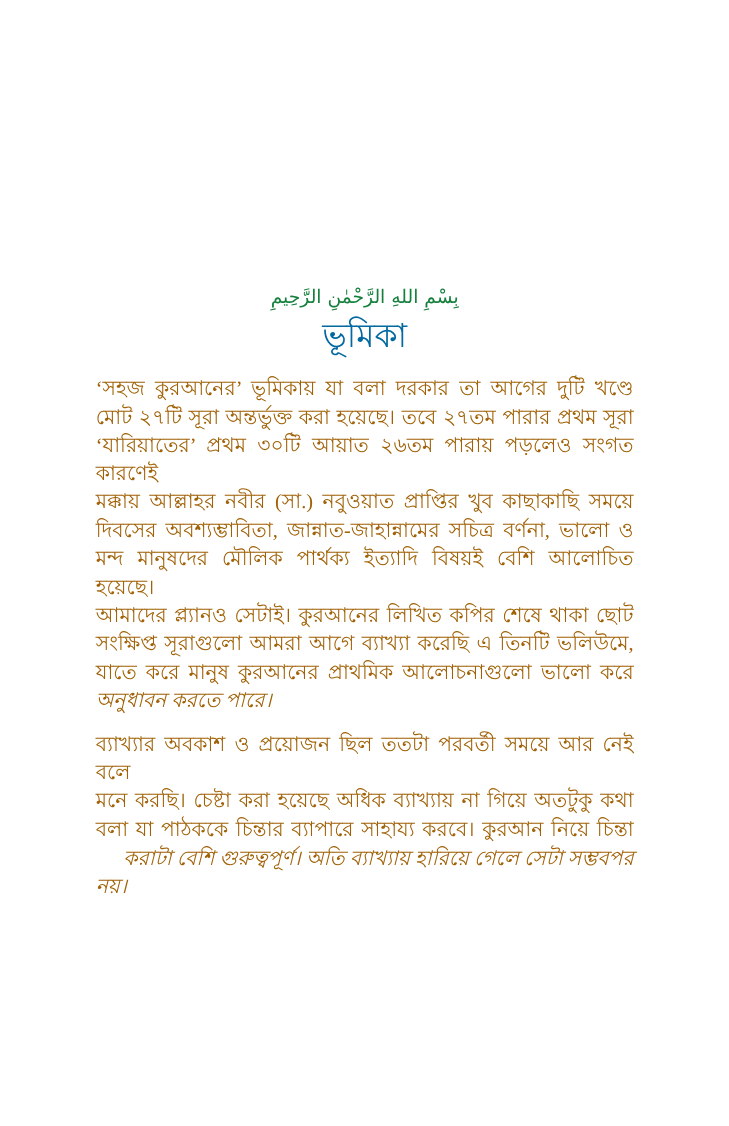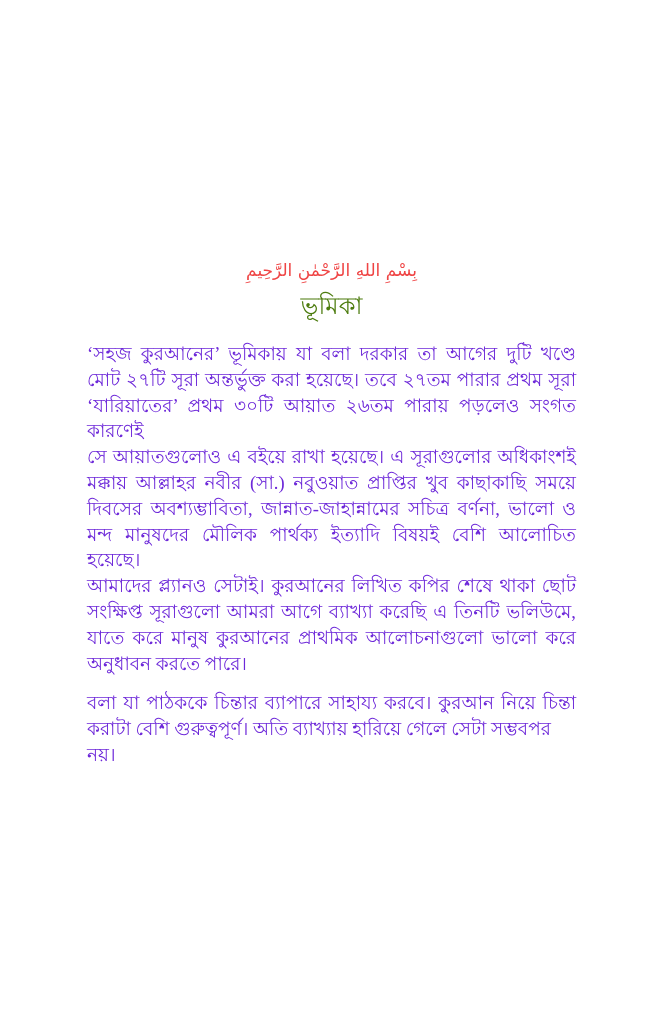--- a/index.html
+++ b/index.html
@@ -22,73 +22,75 @@
     width: 489px;
     color: #1e1e1e;
   }
   .bismillah {
     margin-top: 257px;
     text-align: center;
     font-family: "DejaVu Sans", sans-serif;
     font-size: 17px;
     line-height: 26px;
     direction: rtl;
-    color: #ef4444;
+    color: #15803d;
   }
   .title {
     margin-top: 3px;
     margin-bottom: 16px;
     text-align: center;
-    font-size: 24px;
+    font-size: 30px;
     line-height: 40px;
     font-weight: normal;
-    color: #4d7c0f;
+    color: #0369a1;
   }
   .para {
     margin: 0;
   }
   .para + .para {
     margin-top: 14px;
   }
   .line {
     font-size: 18.5px;
     line-height: 25.8px;
     text-align: justify;
     text-align-last: justify;
     white-space: normal;
-    color: #6d28d9;
+    color: #a16207;
   }
   .line.last {
-    text-align: left;
+    text-align: right;
     text-align-last: left;
+    font-style: italic;
   }
 </style>
 </head>
 <body>
 
 <div class="page">
   <div class="content">
 
     <div class="bismillah">بِسْمِ اللهِ الرَّحْمٰنِ الرَّحِيمِ</div>
 
     <h1 class="title">ভূমিকা</h1>
 
     <div class="para">
       <div class="line">‘সহজ কুরআনের’ ভূমিকায় যা বলা দরকার তা আগের দুটি খণ্ডে</div>
       <div class="line">মোট ২৭টি সূরা অন্তর্ভুক্ত করা হয়েছে। তবে ২৭তম পারার প্রথম সূরা</div>
       <div class="line">‘যারিয়াতের’ প্রথম ৩০টি আয়াত ২৬তম পারায় পড়লেও সংগত কারণেই</div>
-      <div class="line">সে আয়াতগুলোও এ বইয়ে রাখা হয়েছে। এ সূরাগুলোর অধিকাংশই</div>
       <div class="line">মক্কায় আল্লাহর নবীর (সা.) নবুওয়াত প্রাপ্তির খুব কাছাকাছি সময়ে</div>
       <div class="line">দিবসের অবশ্যম্ভাবিতা, জান্নাত-জাহান্নামের সচিত্র বর্ণনা, ভালো ও</div>
       <div class="line">মন্দ মানুষদের মৌলিক পার্থক্য ইত্যাদি বিষয়ই বেশি আলোচিত হয়েছে।</div>
       <div class="line">আমাদের প্ল্যানও সেটাই। কুরআনের লিখিত কপির শেষে থাকা ছোট</div>
       <div class="line">সংক্ষিপ্ত সূরাগুলো আমরা আগে ব্যাখ্যা করেছি এ তিনটি ভলিউমে,</div>
       <div class="line">যাতে করে মানুষ কুরআনের প্রাথমিক আলোচনাগুলো ভালো করে</div>
       <div class="line last">অনুধাবন করতে পারে।</div>
     </div>
 
     <div class="para">
+      <div class="line">ব্যাখ্যার অবকাশ ও প্রয়োজন ছিল ততটা পরবর্তী সময়ে আর নেই বলে</div>
+      <div class="line">মনে করছি। চেষ্টা করা হয়েছে অধিক ব্যাখ্যায় না গিয়ে অতটুকু কথা</div>
       <div class="line">বলা যা পাঠককে চিন্তার ব্যাপারে সাহায্য করবে। কুরআন নিয়ে চিন্তা</div>
       <div class="line last">করাটা বেশি গুরুত্বপূর্ণ। অতি ব্যাখ্যায় হারিয়ে গেলে সেটা সম্ভবপর নয়।</div>
     </div>
 
   </div>
 </div>
 
 </body></html>

